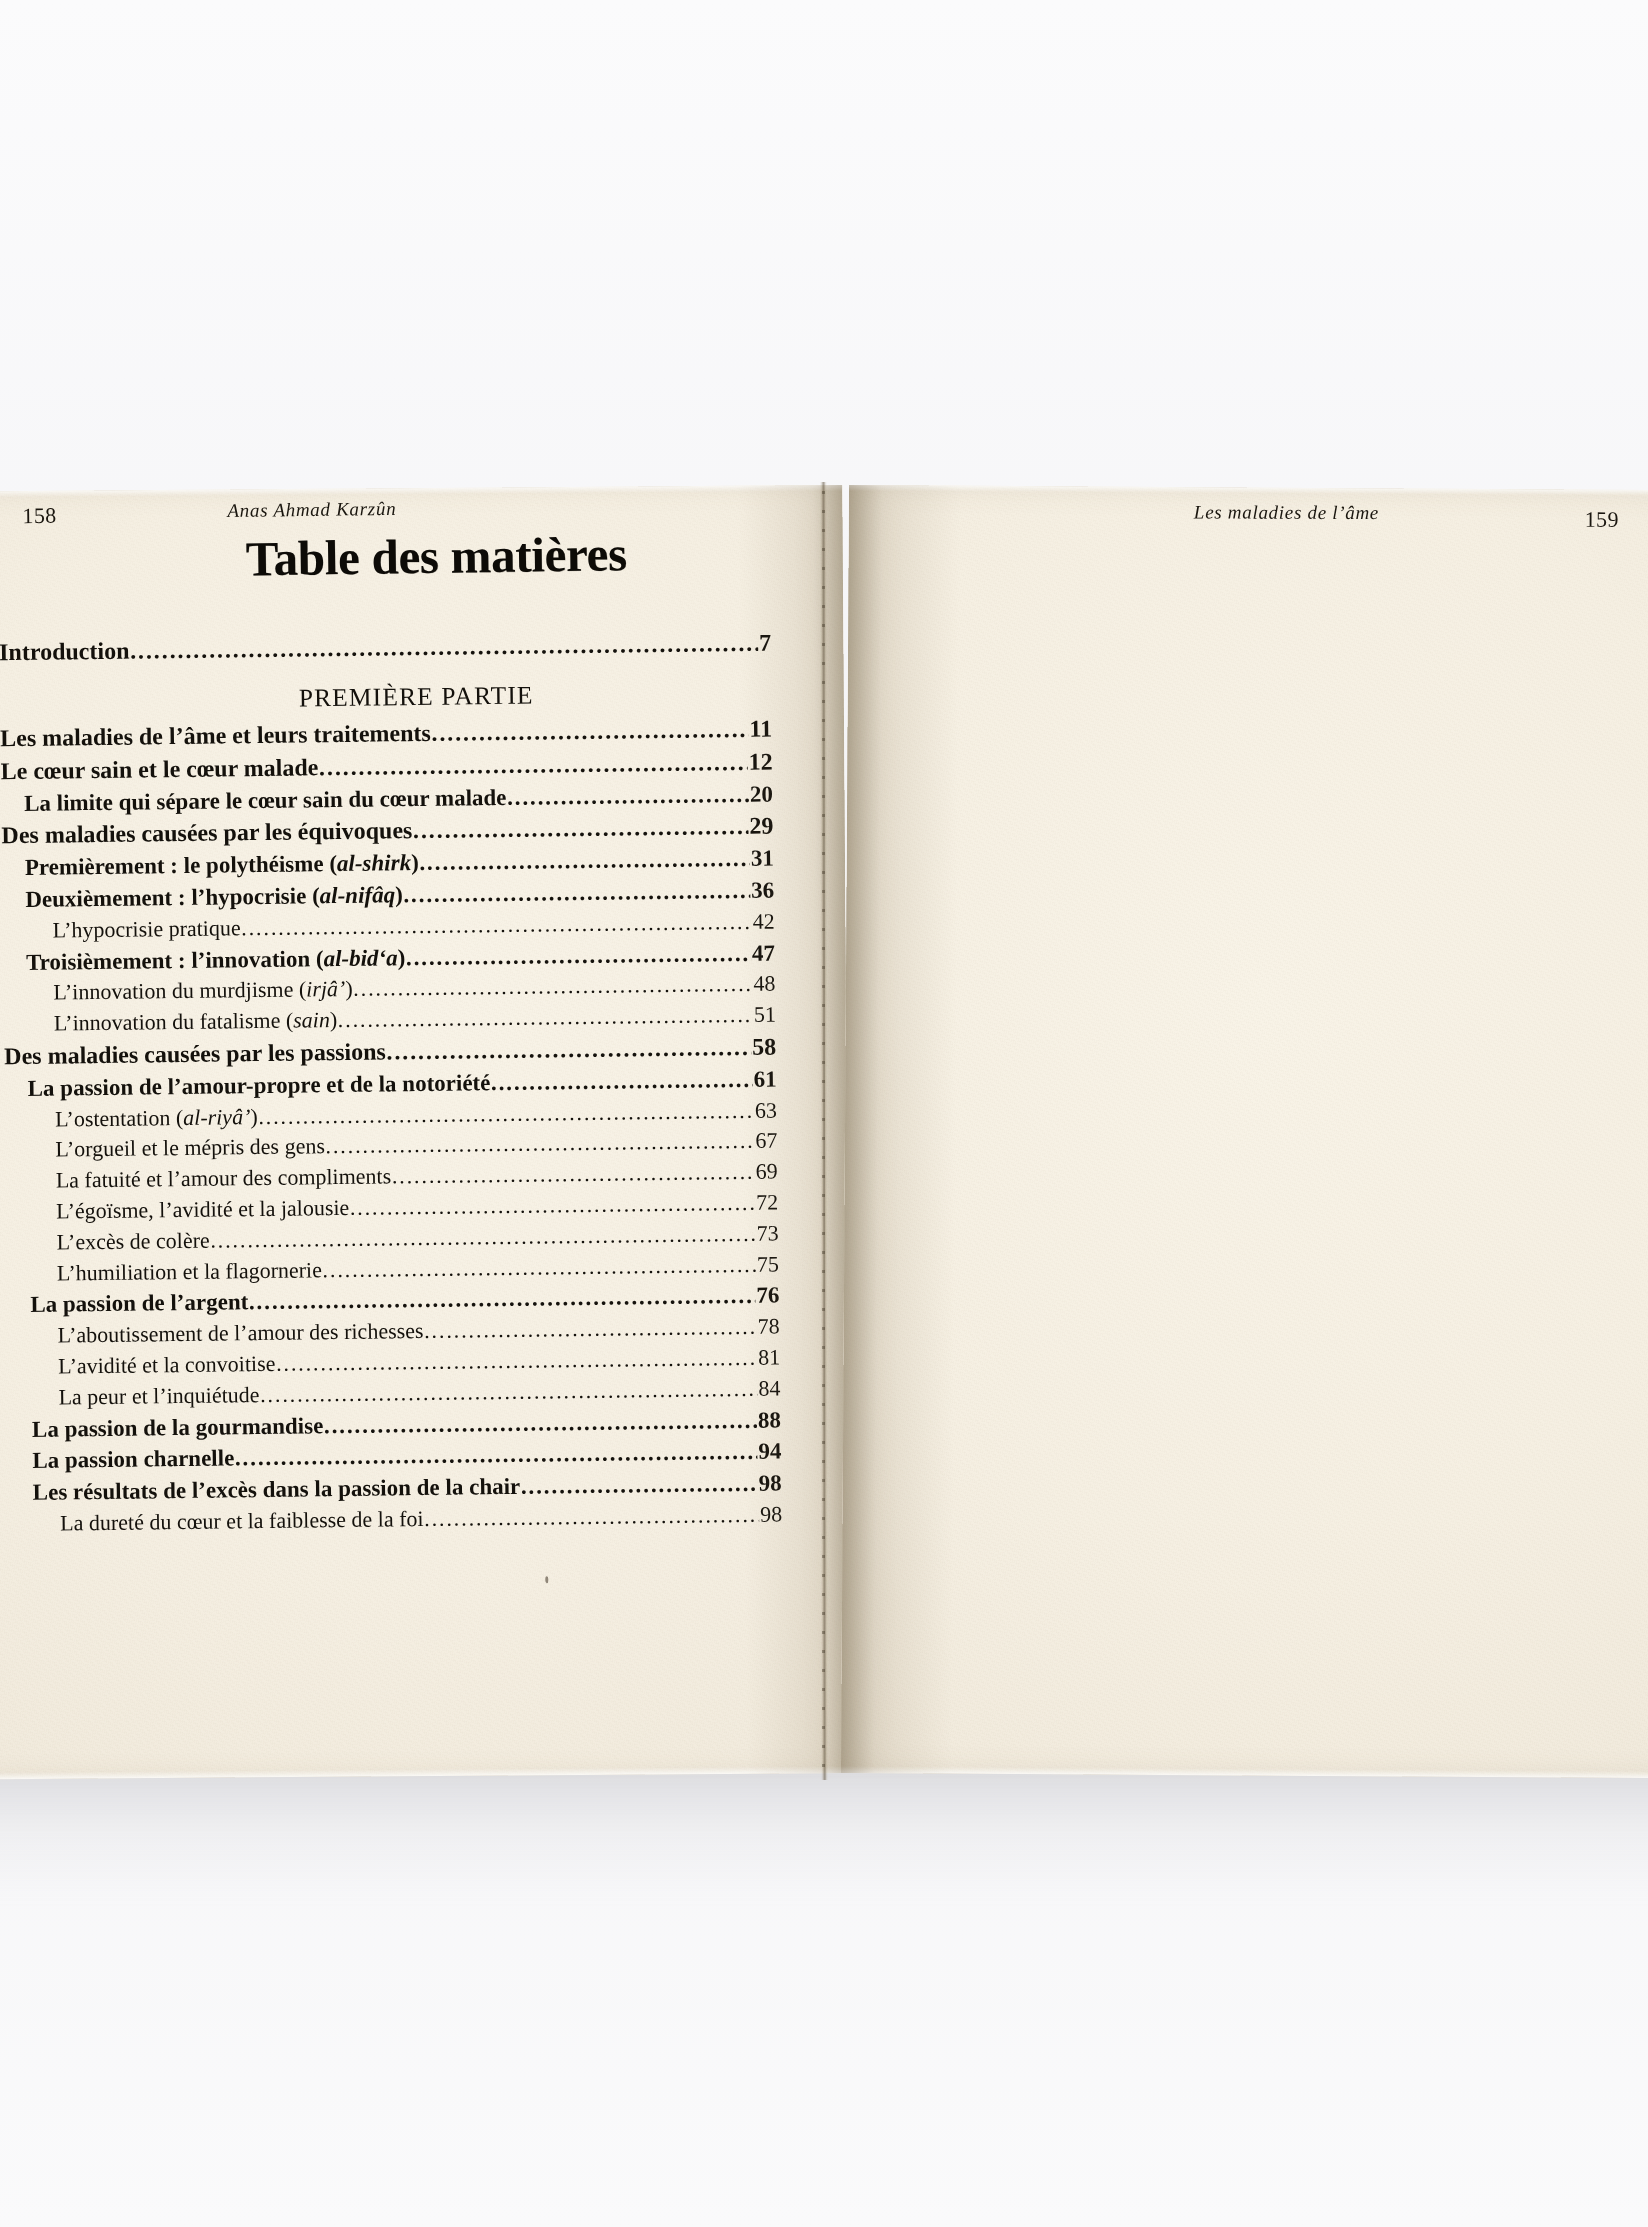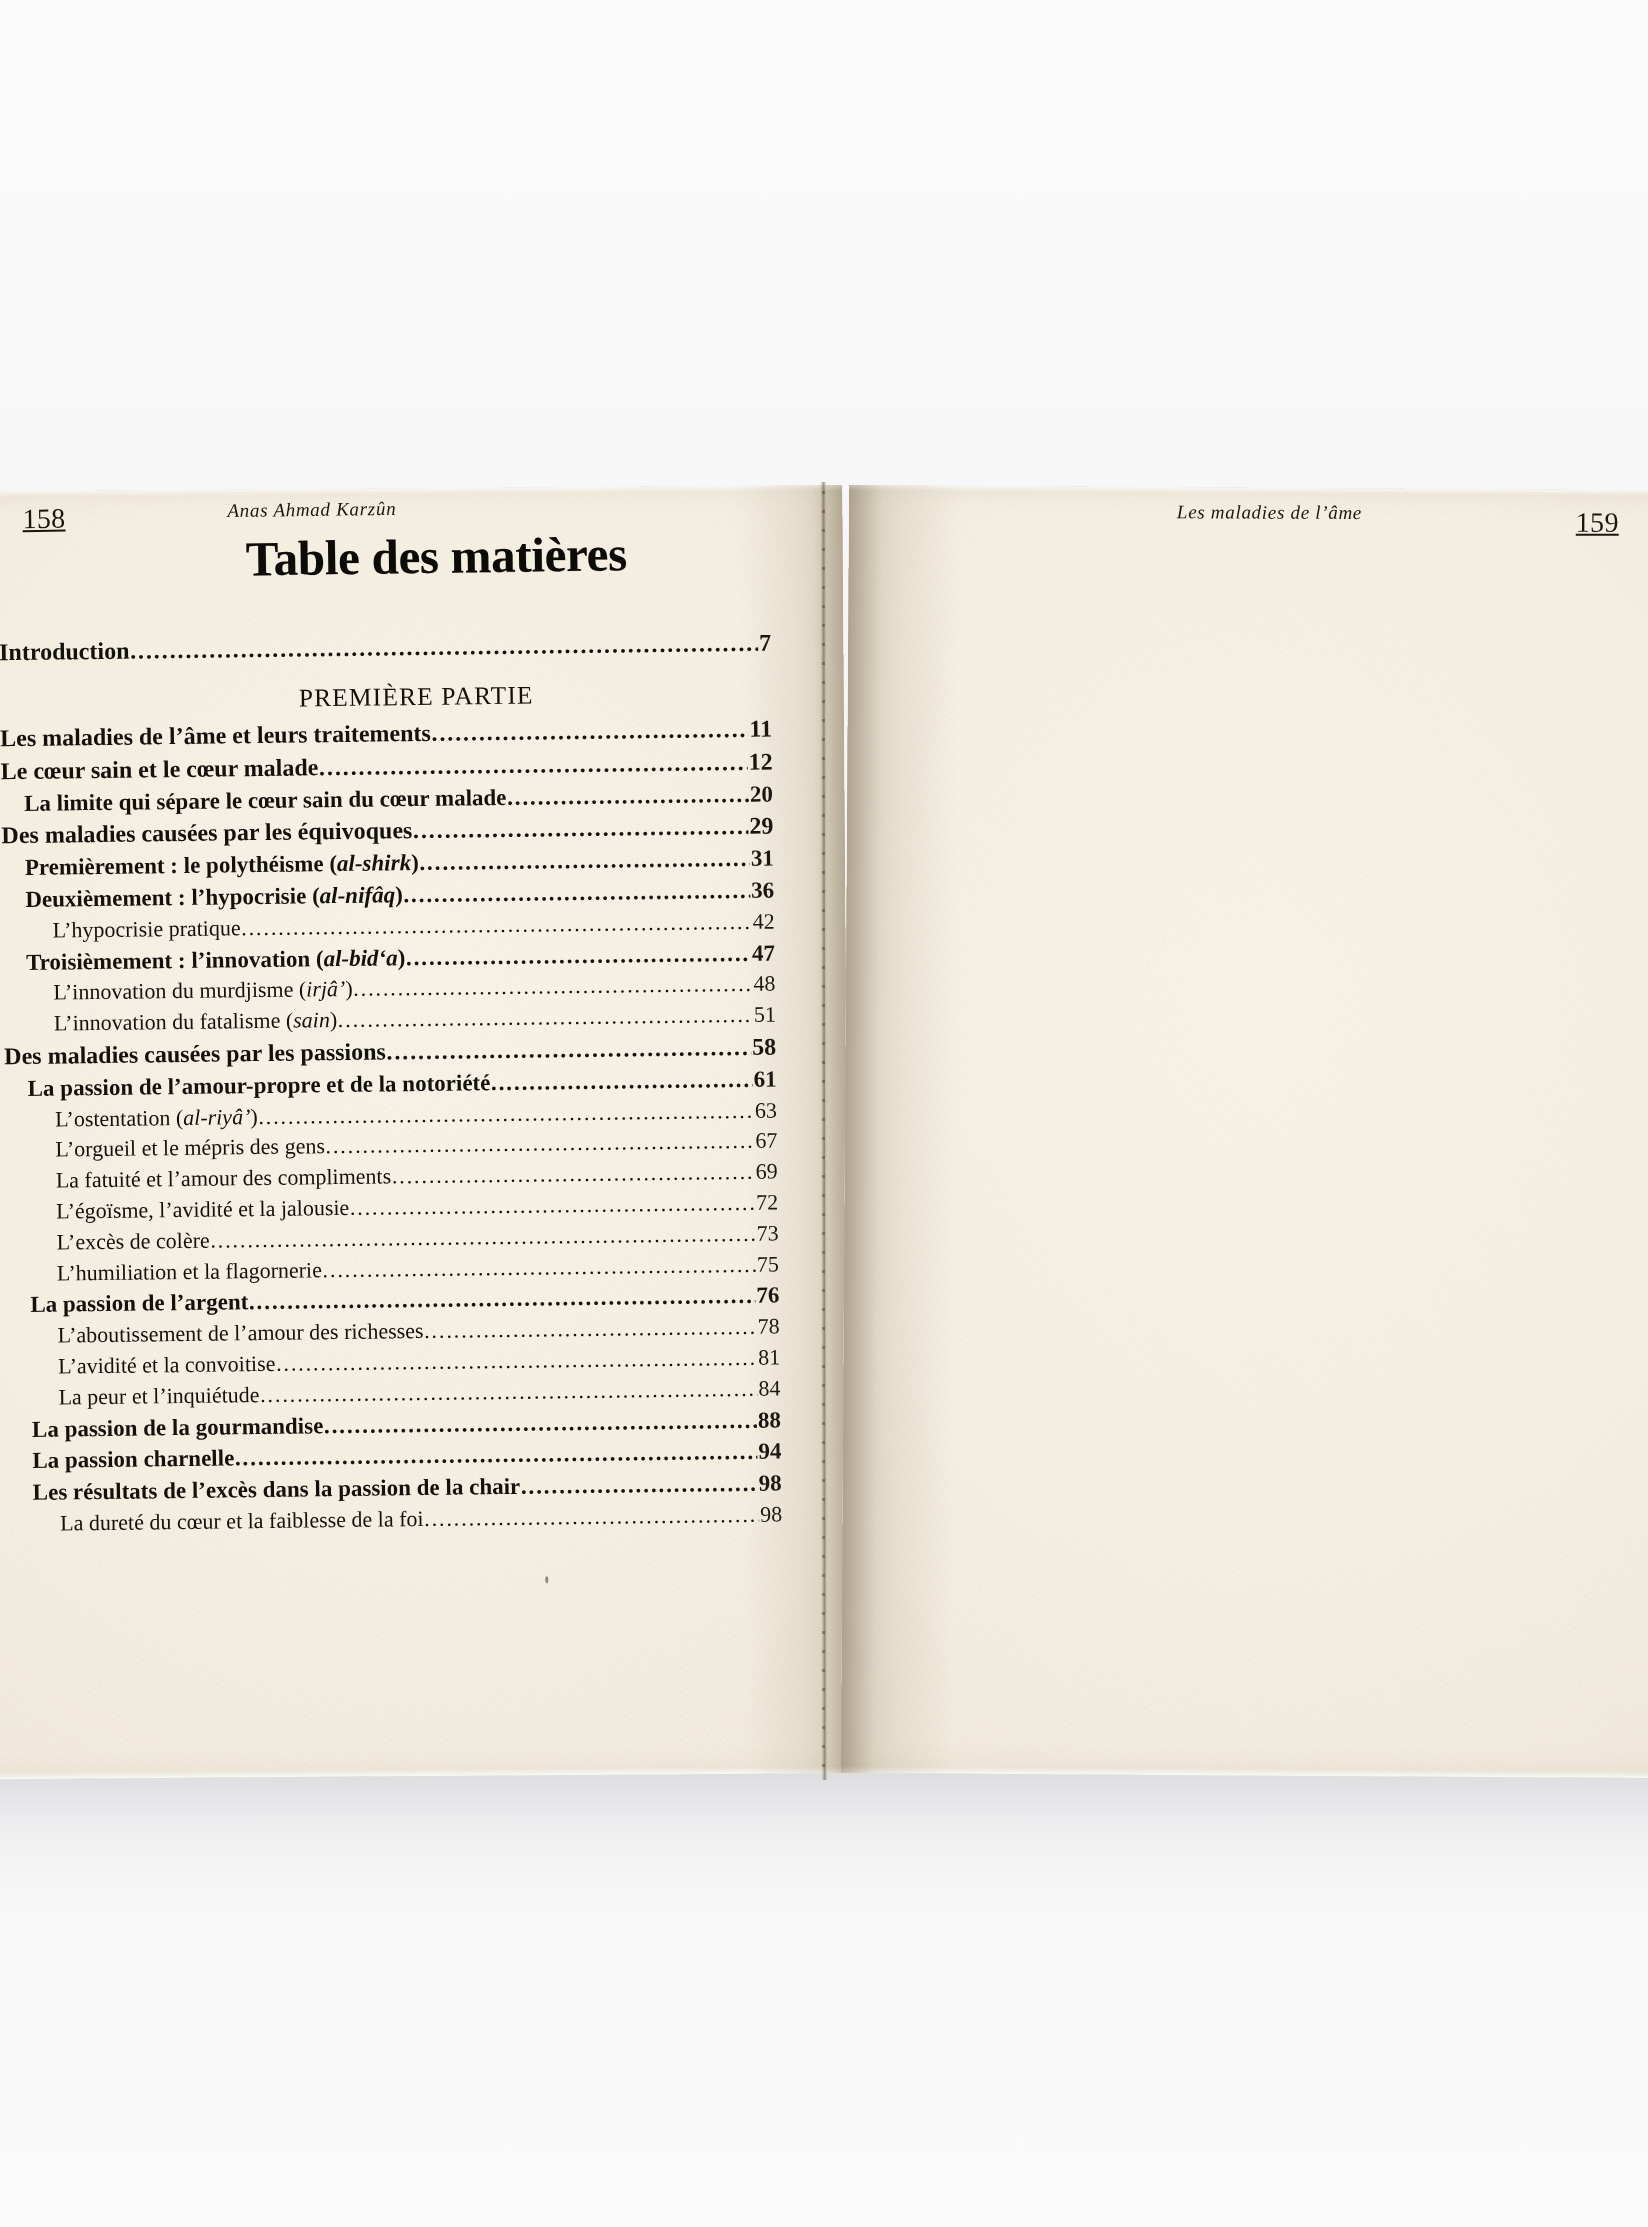--- a/index.html
+++ b/index.html
@@ -124,39 +124,38 @@
 
   
   .content {
     position: absolute;
     top: 0; left: 0; right: 0; bottom: 0;
     color: #15120d;
   }
 
   .folio {
     position: absolute;
-    font-size: 28px;
+    font-size: 22px;
     letter-spacing: 0.3px;
     color: #1a160f;
-    text-decoration: underline;
   }
   #folio-left  { left: 49px;  top: 12px; }
   #folio-right { right: 55px; top: 16.6px; }
 
   .running-head {
     position: absolute;
     top: 10px;
     font-style: italic;
     font-size: 19px;
     letter-spacing: 0.7px;
     color: #1a160f;
     white-space: nowrap;
   }
   #rh-left  { left: 254px; }
-  #rh-right { left: 328px; top: 14.4px; }
+  #rh-right { left: 345px; top: 14.4px; }
 
   #toc-title {
     position: absolute;
     left: 0; right: 0;
     top: 40px;
     text-align: center;
     font-size: 49px;
     font-weight: 700;
     letter-spacing: -0.3px;
     color: #0d0b07;

